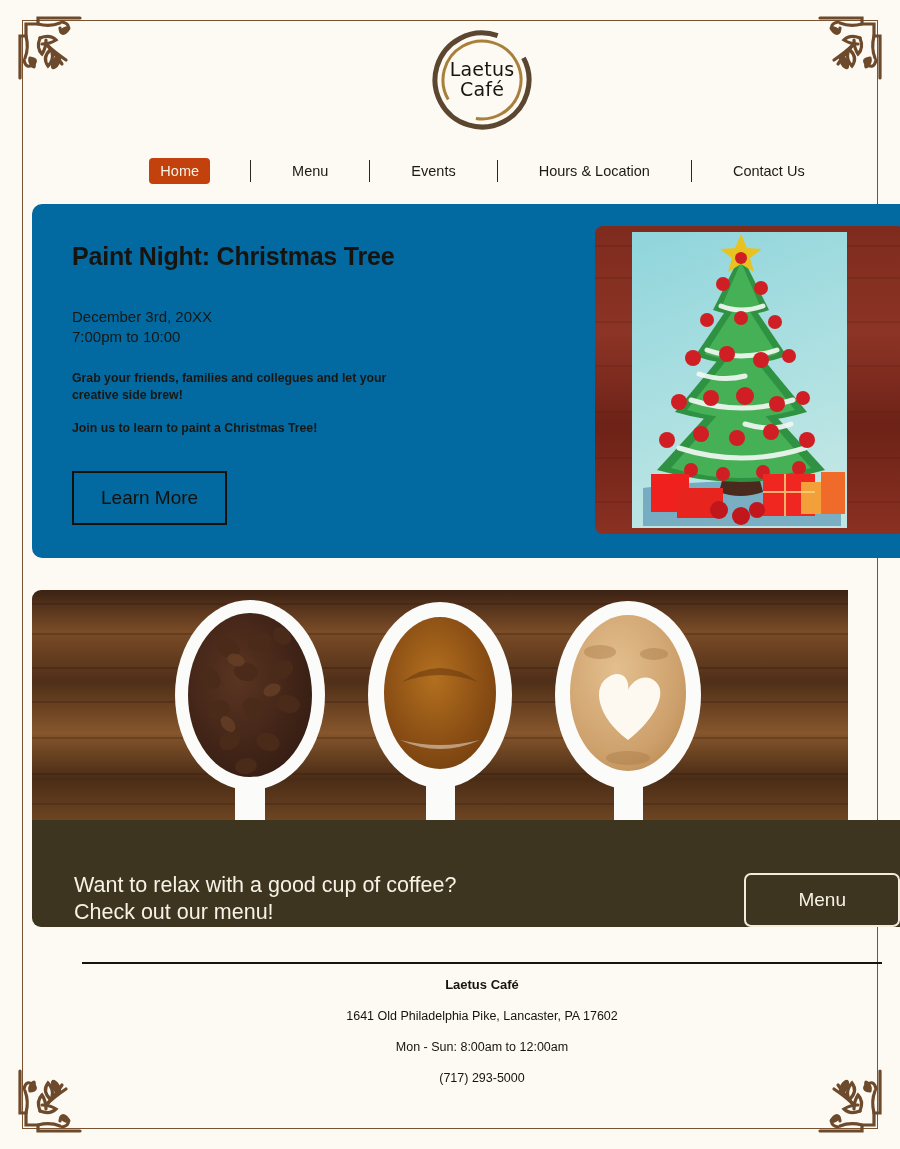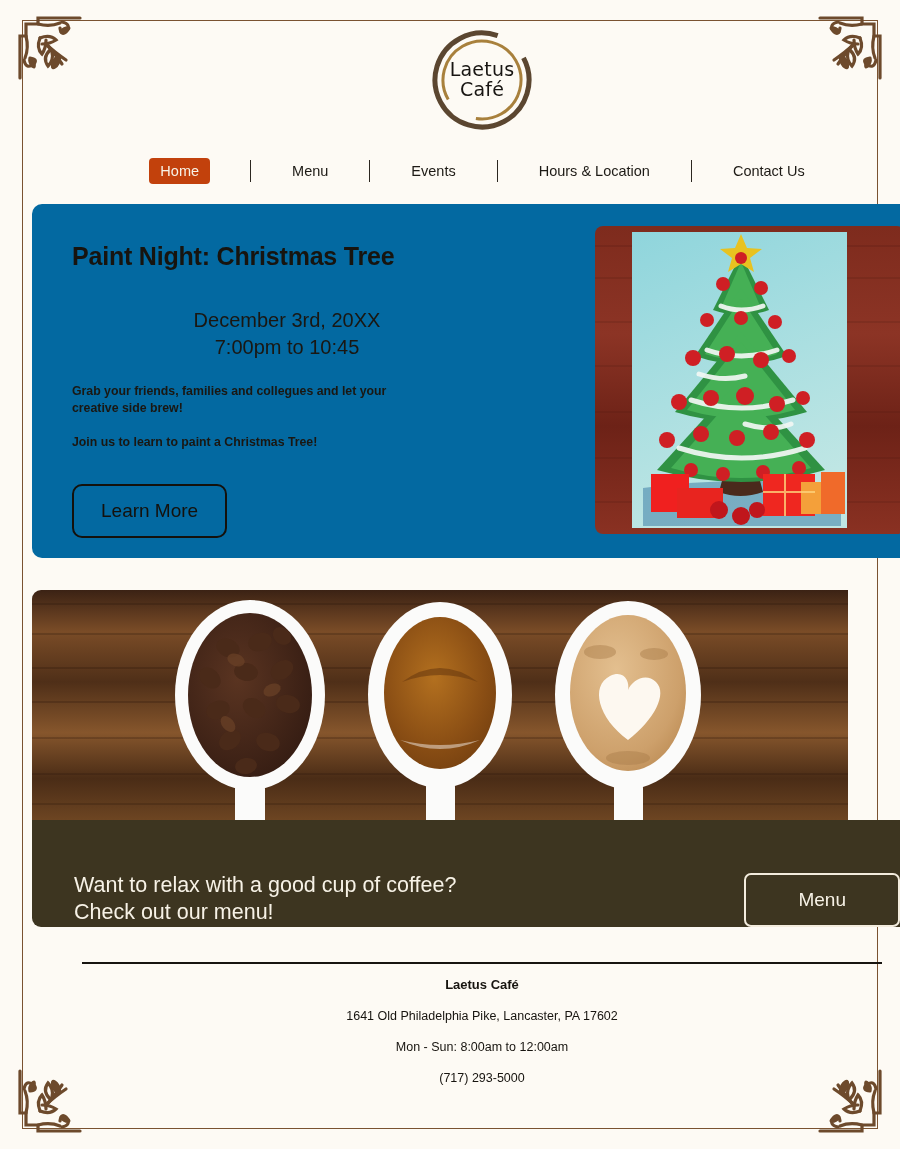--- a/index.html
+++ b/index.html
@@ -115,39 +115,38 @@
     box-sizing: border-box;
   }
   .hero-title {
     font-size: 25px;
     font-weight: bold;
     color: #17140f;
     margin: 0 0 36px 0;
     letter-spacing: -.2px;
   }
   .hero-date {
-    font-size: 20px;
+    font-size: 15px;
     color: #1a1712;
     line-height: 1.35;
     margin-bottom: 22px;
-    text-align: center;
   }
   .hero-p {
     font-size: 12.3px;
     font-weight: bold;
     color: #1a1712;
     line-height: 1.42;
     margin: 0 0 16px 0;
     max-width: 330px;
   }
   .hero-btn {
     margin-top: 17px;
     display: inline-block;
     border: 2.5px solid #14110c;
-    border-radius: 10px;
+    border-radius: 0;
     background: transparent;
     color: #14110c;
     font-size: 19px;
     padding: 14px 27px;
     font-family: "Liberation Sans", sans-serif;
     cursor: pointer;
   }
   .hero-right {
     position: absolute;
     right: 27px;
@@ -333,21 +332,21 @@
     <div class="nav-item">Hours &amp; Location</div>
     <div class="nav-sep"></div>
     <div class="nav-item">Contact Us</div>
   </nav>
 
   <section class="hero">
     <div class="hero-left">
       <h1 class="hero-title">Paint Night: Christmas Tree</h1>
       <div class="hero-date">
         <div>December 3rd, 20XX</div>
-        <div>7:00pm to 10:45</div>
+        <div>7:00pm to 10:00</div>
       </div>
       <p class="hero-p">Grab your friends, families and collegues and let your creative side brew!</p>
       <p class="hero-p">Join us to learn to paint a Christmas Tree!</p>
       <button class="hero-btn">Learn More</button>
     </div>
 
     <div class="hero-right">
       <svg width="310" height="308" viewBox="0 0 310 308" preserveAspectRatio="none">
         <defs>
           <linearGradient id="woodg" x1="0" y1="0" x2="0" y2="1">

